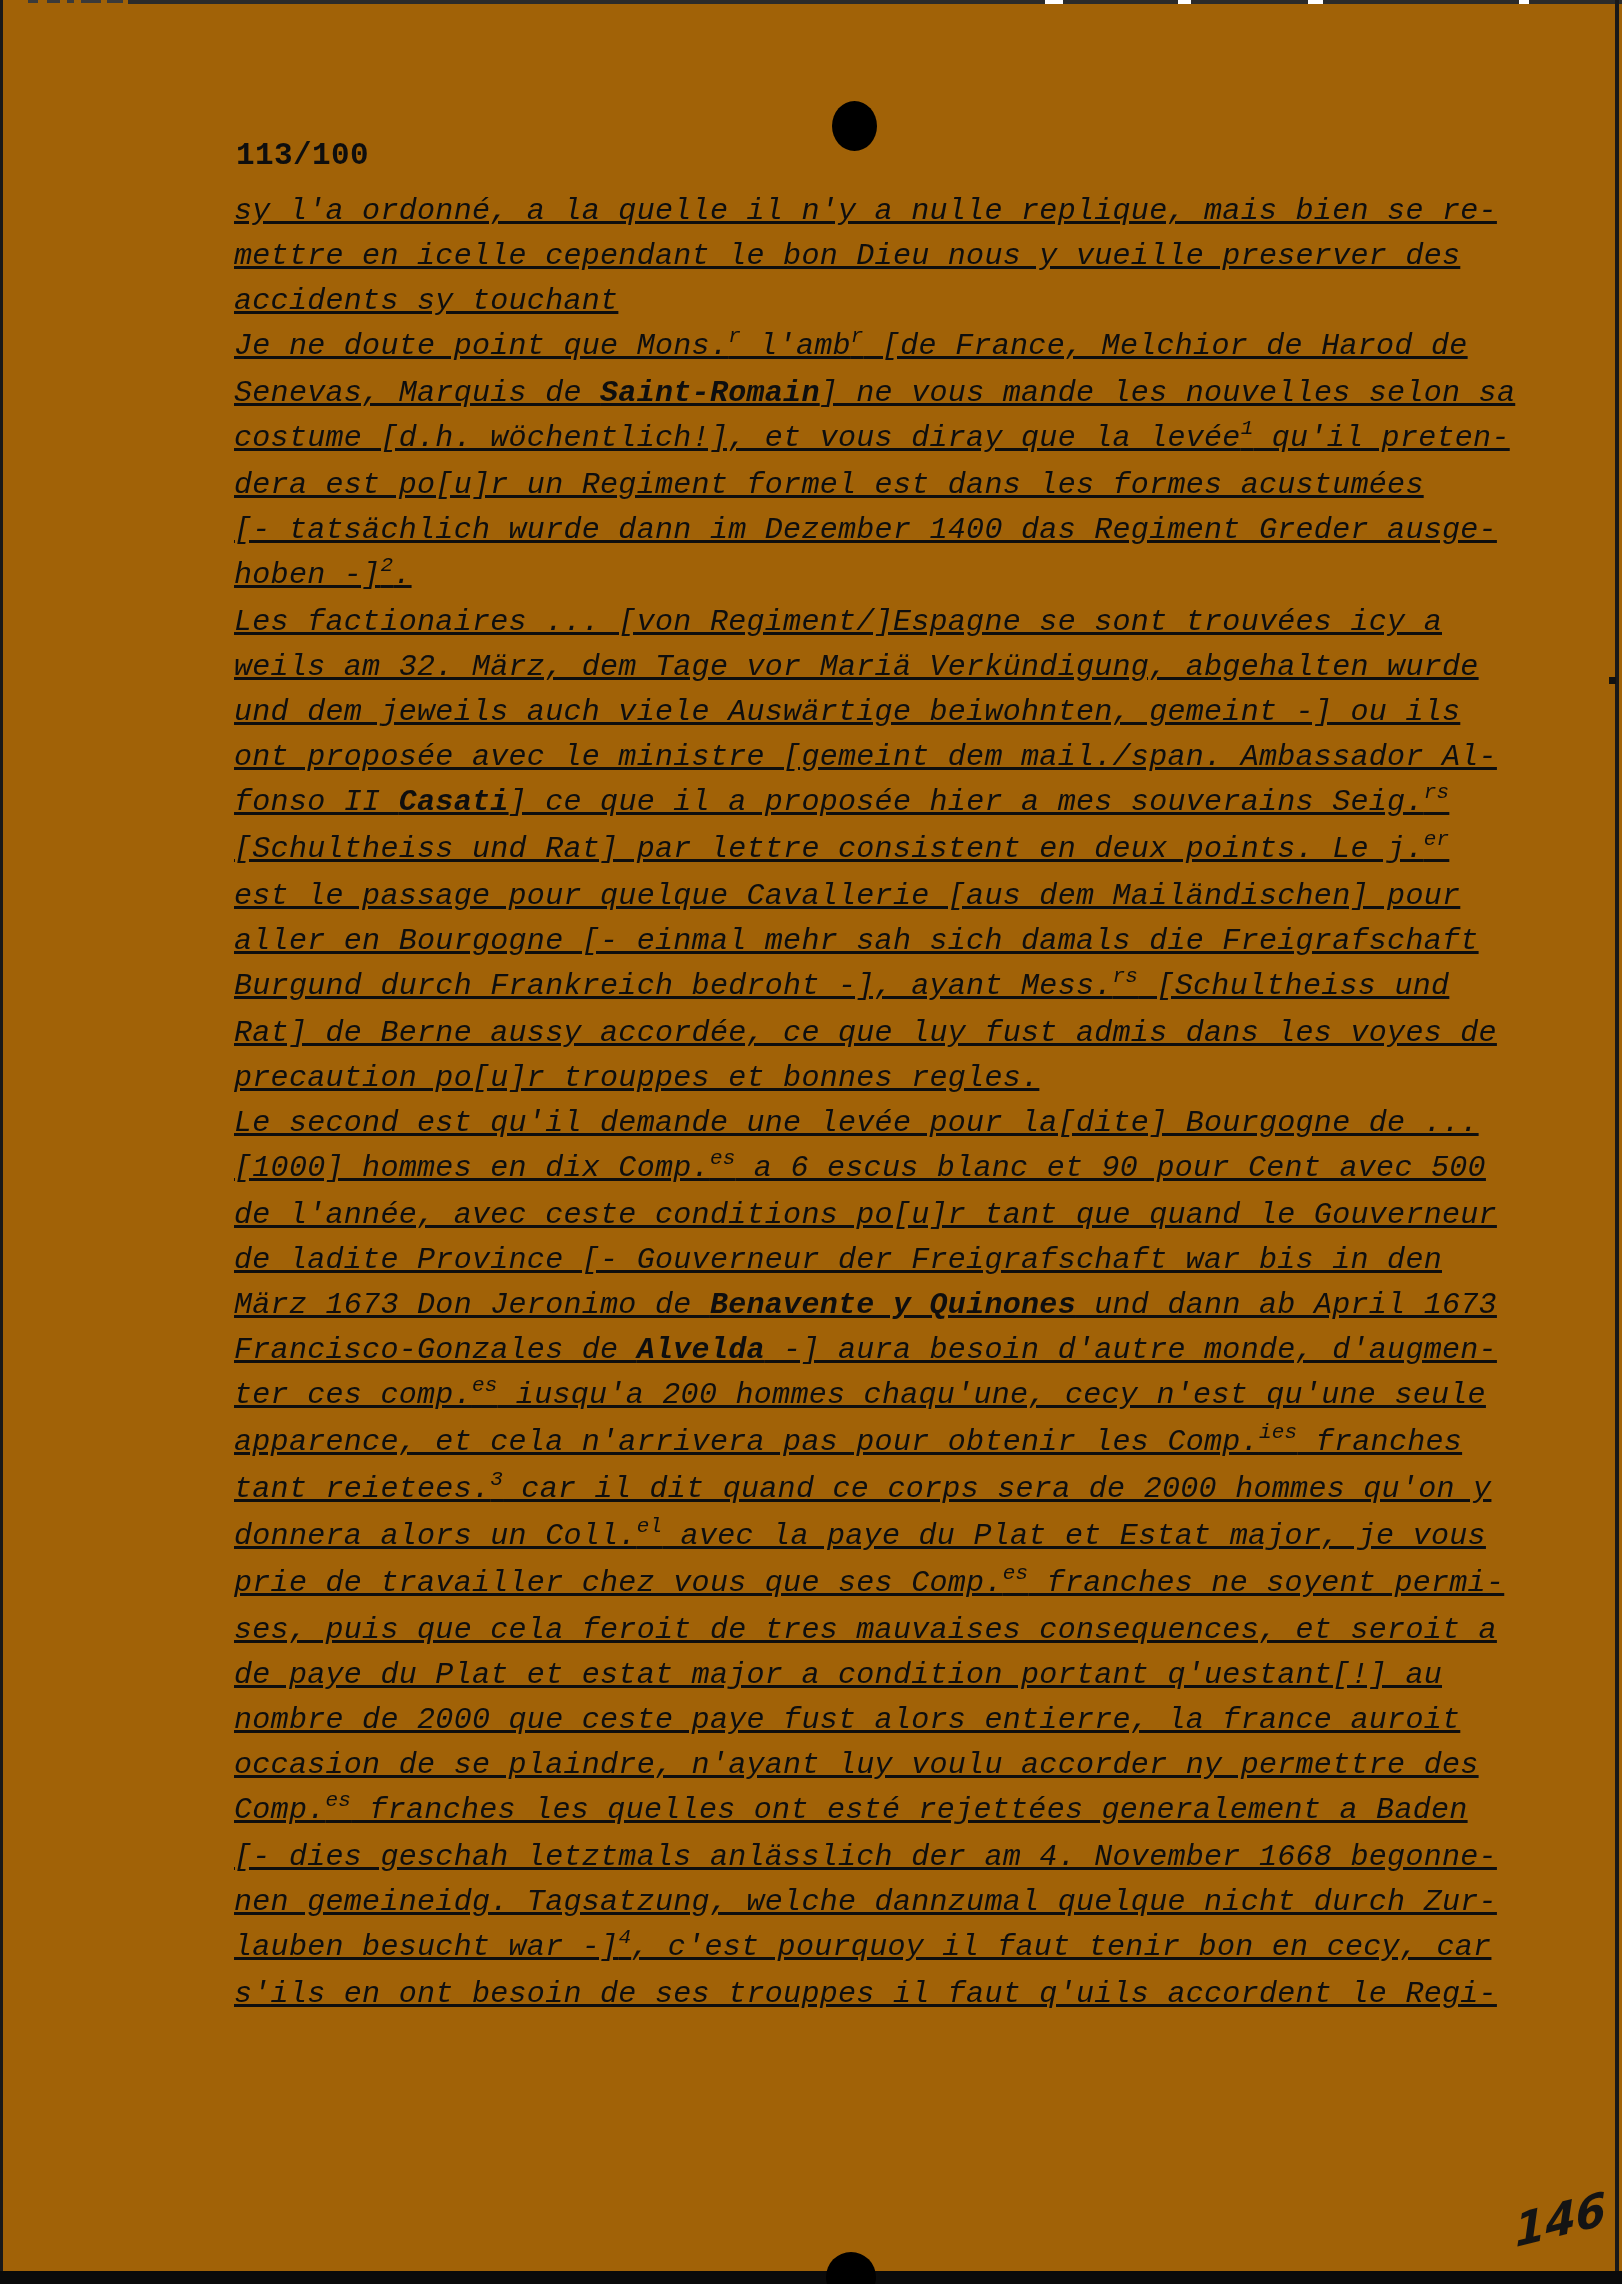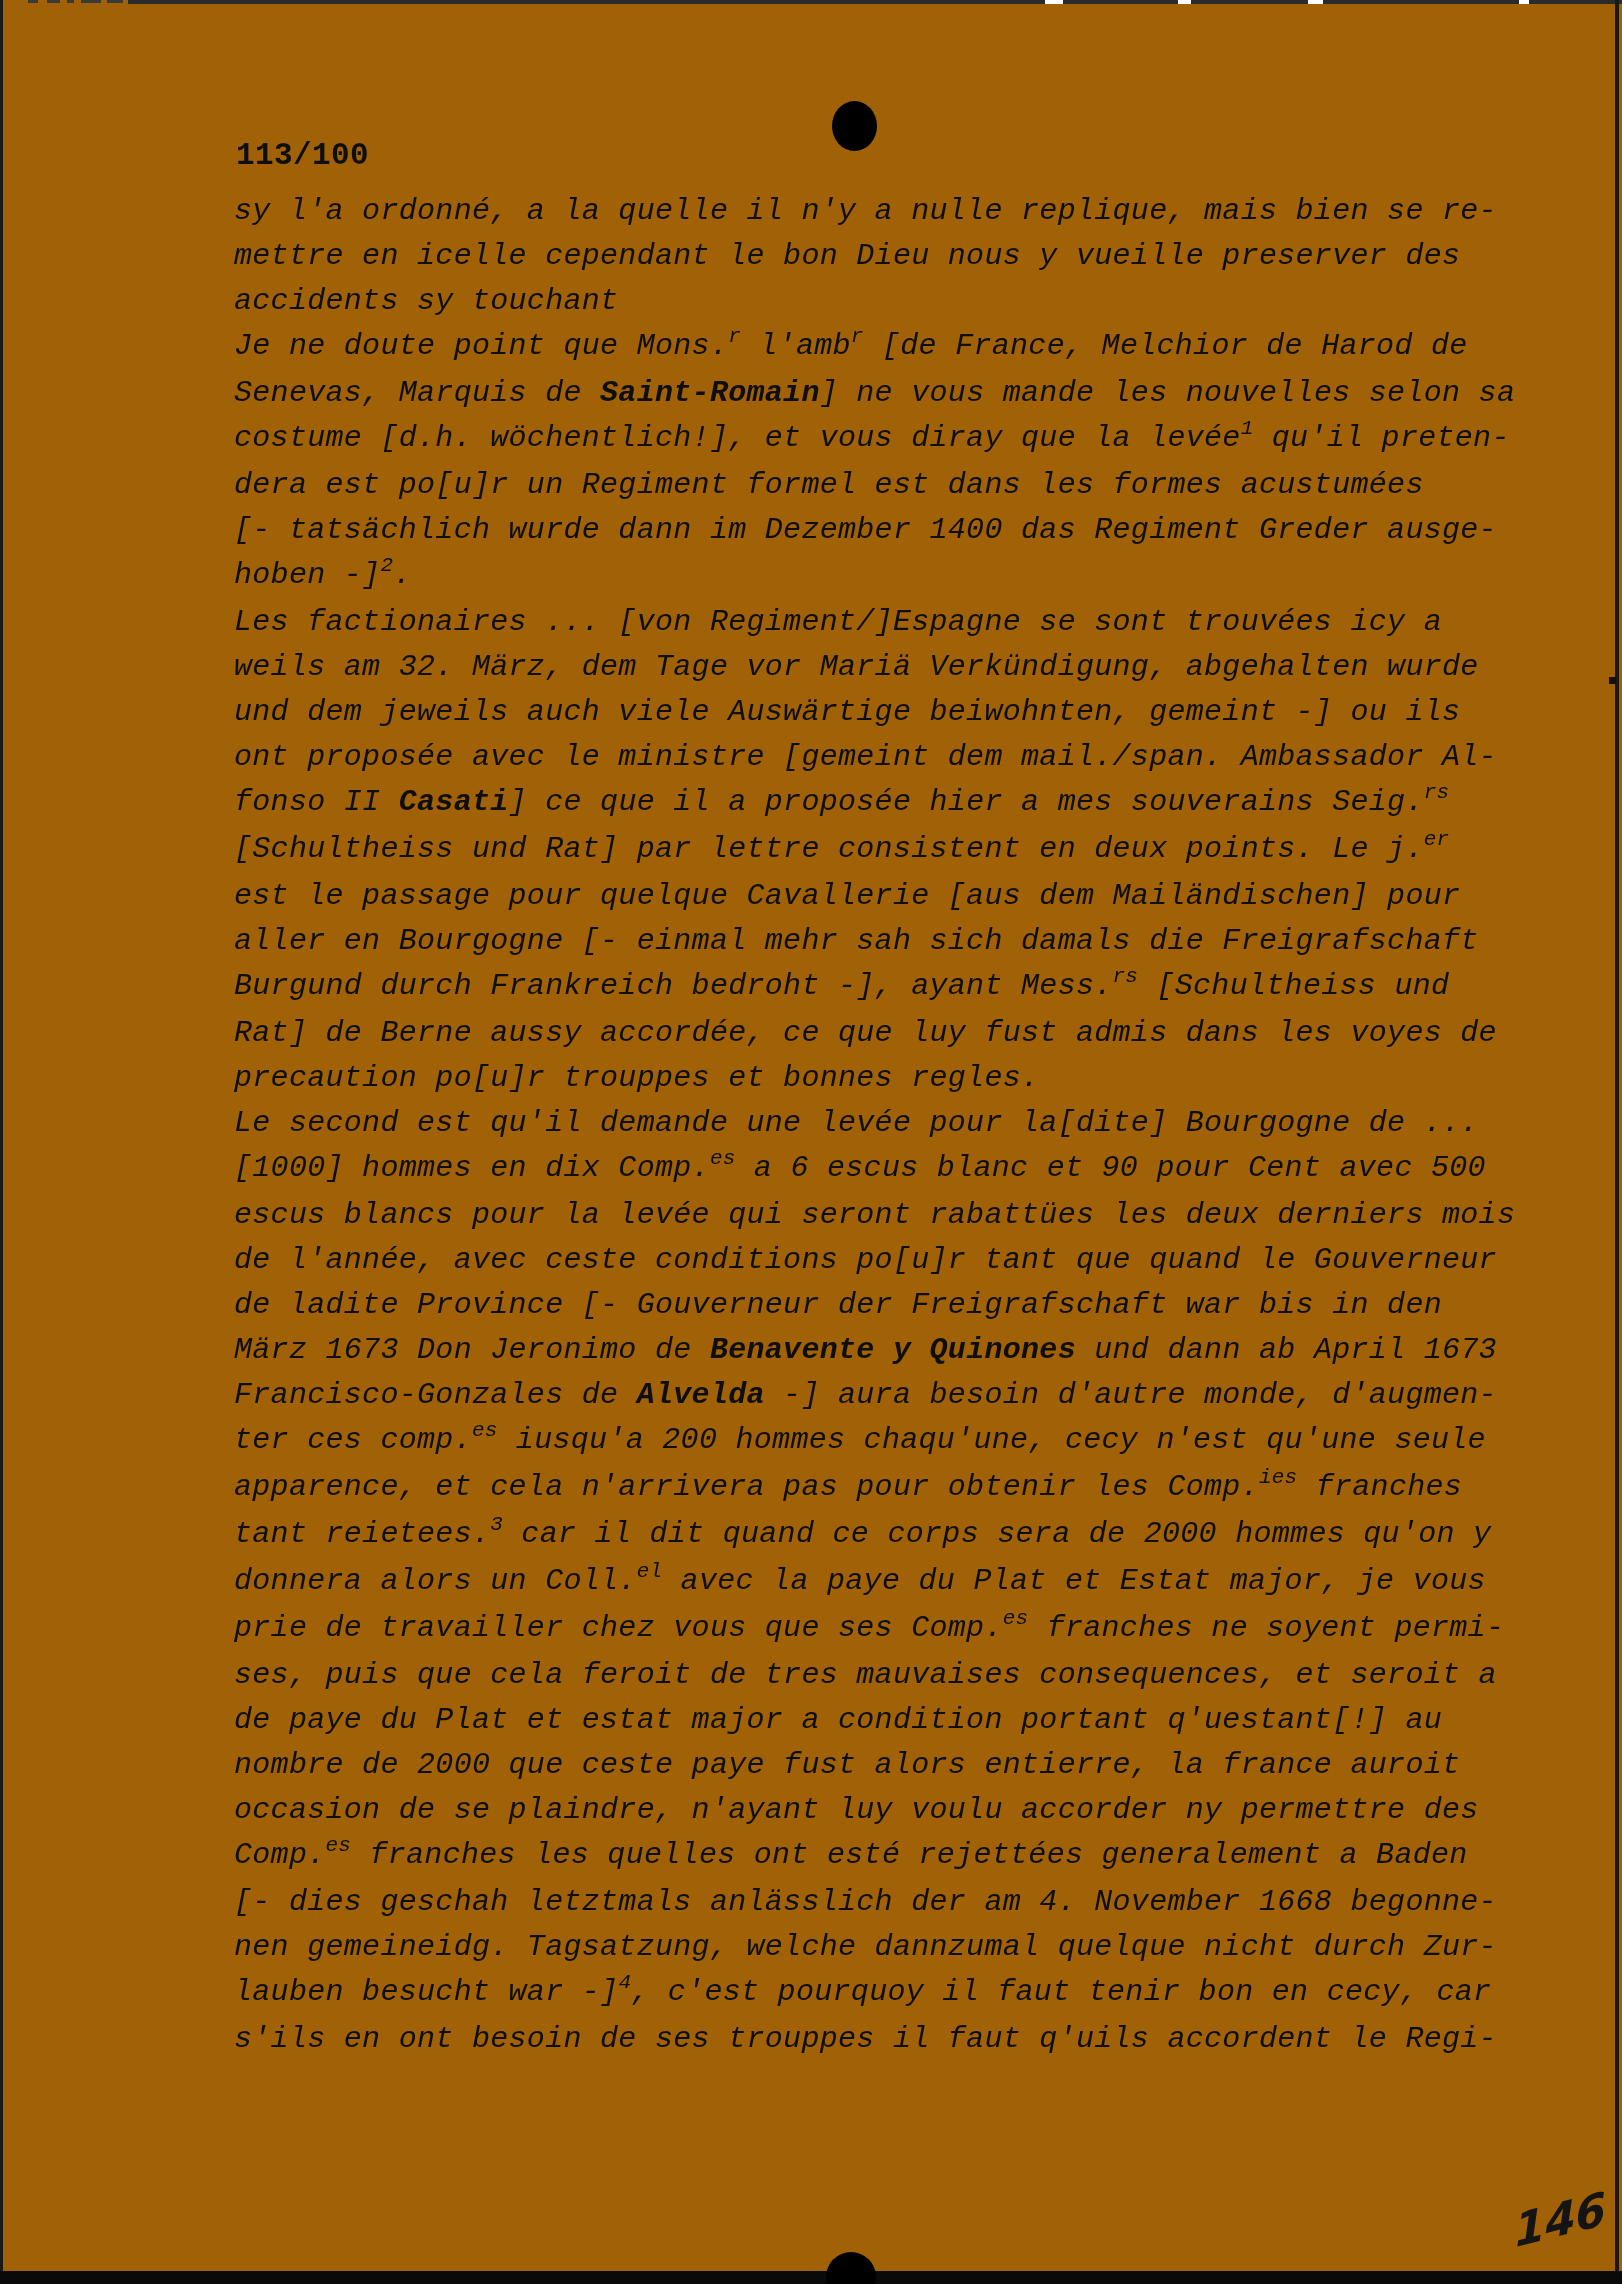--- a/index.html
+++ b/index.html
@@ -45,21 +45,21 @@
   }
   .body-text {
     position: absolute;
     left: 234px; top: 189px;
     width: 1339px;
     font-style: italic;
     font-size: 30px;
     line-height: 45px;
     letter-spacing: 0.3px;
   }
-  .tline { white-space: pre; }
+  .tline { white-space: pre; text-decoration: underline; }
   .tline .bold { font-weight: 700; }
   .tline .sup {
     font-size: 21px;
     position: relative;
     top: -12px;
     letter-spacing: 0.2px;
   }
   .handwritten {
     position: absolute;
     left: 1514px; top: 2204px;
@@ -111,21 +111,20 @@
       <div class="tline"><span>ont proposée avec le ministre [gemeint dem mail./span. Ambassador Al-</span></div>
       <div class="tline"><span>fonso II </span><span class="bold">Casati</span><span>] ce que il a proposée hier a mes souverains Seig.</span><span class="sup">rs</span></div>
       <div class="tline"><span>[Schultheiss und Rat] par lettre consistent en deux points. Le j.</span><span class="sup">er</span></div>
       <div class="tline"><span>est le passage pour quelque Cavallerie [aus dem Mailändischen] pour</span></div>
       <div class="tline"><span>aller en Bourgogne [- einmal mehr sah sich damals die Freigrafschaft</span></div>
       <div class="tline"><span>Burgund durch Frankreich bedroht -], ayant Mess.</span><span class="sup">rs</span><span> [Schultheiss und</span></div>
       <div class="tline"><span>Rat] de Berne aussy accordée, ce que luy fust admis dans les voyes de</span></div>
       <div class="tline"><span>precaution po[u]r trouppes et bonnes regles.</span></div>
       <div class="tline"><span>Le second est qu'il demande une levée pour la[dite] Bourgogne de ...</span></div>
       <div class="tline"><span>[1000] hommes en dix Comp.</span><span class="sup">es</span><span> a 6 escus blanc et 90 pour Cent avec 500</span></div>
-      <div class="tline"><span>escus blancs pour la levée qui seront rabattües les deux derniers mois</span></div>
       <div class="tline"><span>de l'année, avec ceste conditions po[u]r tant que quand le Gouverneur</span></div>
       <div class="tline"><span>de ladite Province [- Gouverneur der Freigrafschaft war bis in den</span></div>
       <div class="tline"><span>März 1673 Don Jeronimo de </span><span class="bold">Benavente y Quinones</span><span> und dann ab April 1673</span></div>
       <div class="tline"><span>Francisco-Gonzales de </span><span class="bold">Alvelda</span><span> -] aura besoin d'autre monde, d'augmen-</span></div>
       <div class="tline"><span>ter ces comp.</span><span class="sup">es</span><span> iusqu'a 200 hommes chaqu'une, cecy n'est qu'une seule</span></div>
       <div class="tline"><span>apparence, et cela n'arrivera pas pour obtenir les Comp.</span><span class="sup">ies</span><span> franches</span></div>
       <div class="tline"><span>tant reietees.</span><span class="sup">3</span><span> car il dit quand ce corps sera de 2000 hommes qu'on y</span></div>
       <div class="tline"><span>donnera alors un Coll.</span><span class="sup">el</span><span> avec la paye du Plat et Estat major, je vous</span></div>
       <div class="tline"><span>prie de travailler chez vous que ses Comp.</span><span class="sup">es</span><span> franches ne soyent permi-</span></div>
       <div class="tline"><span>ses, puis que cela feroit de tres mauvaises consequences, et seroit a</span></div>

